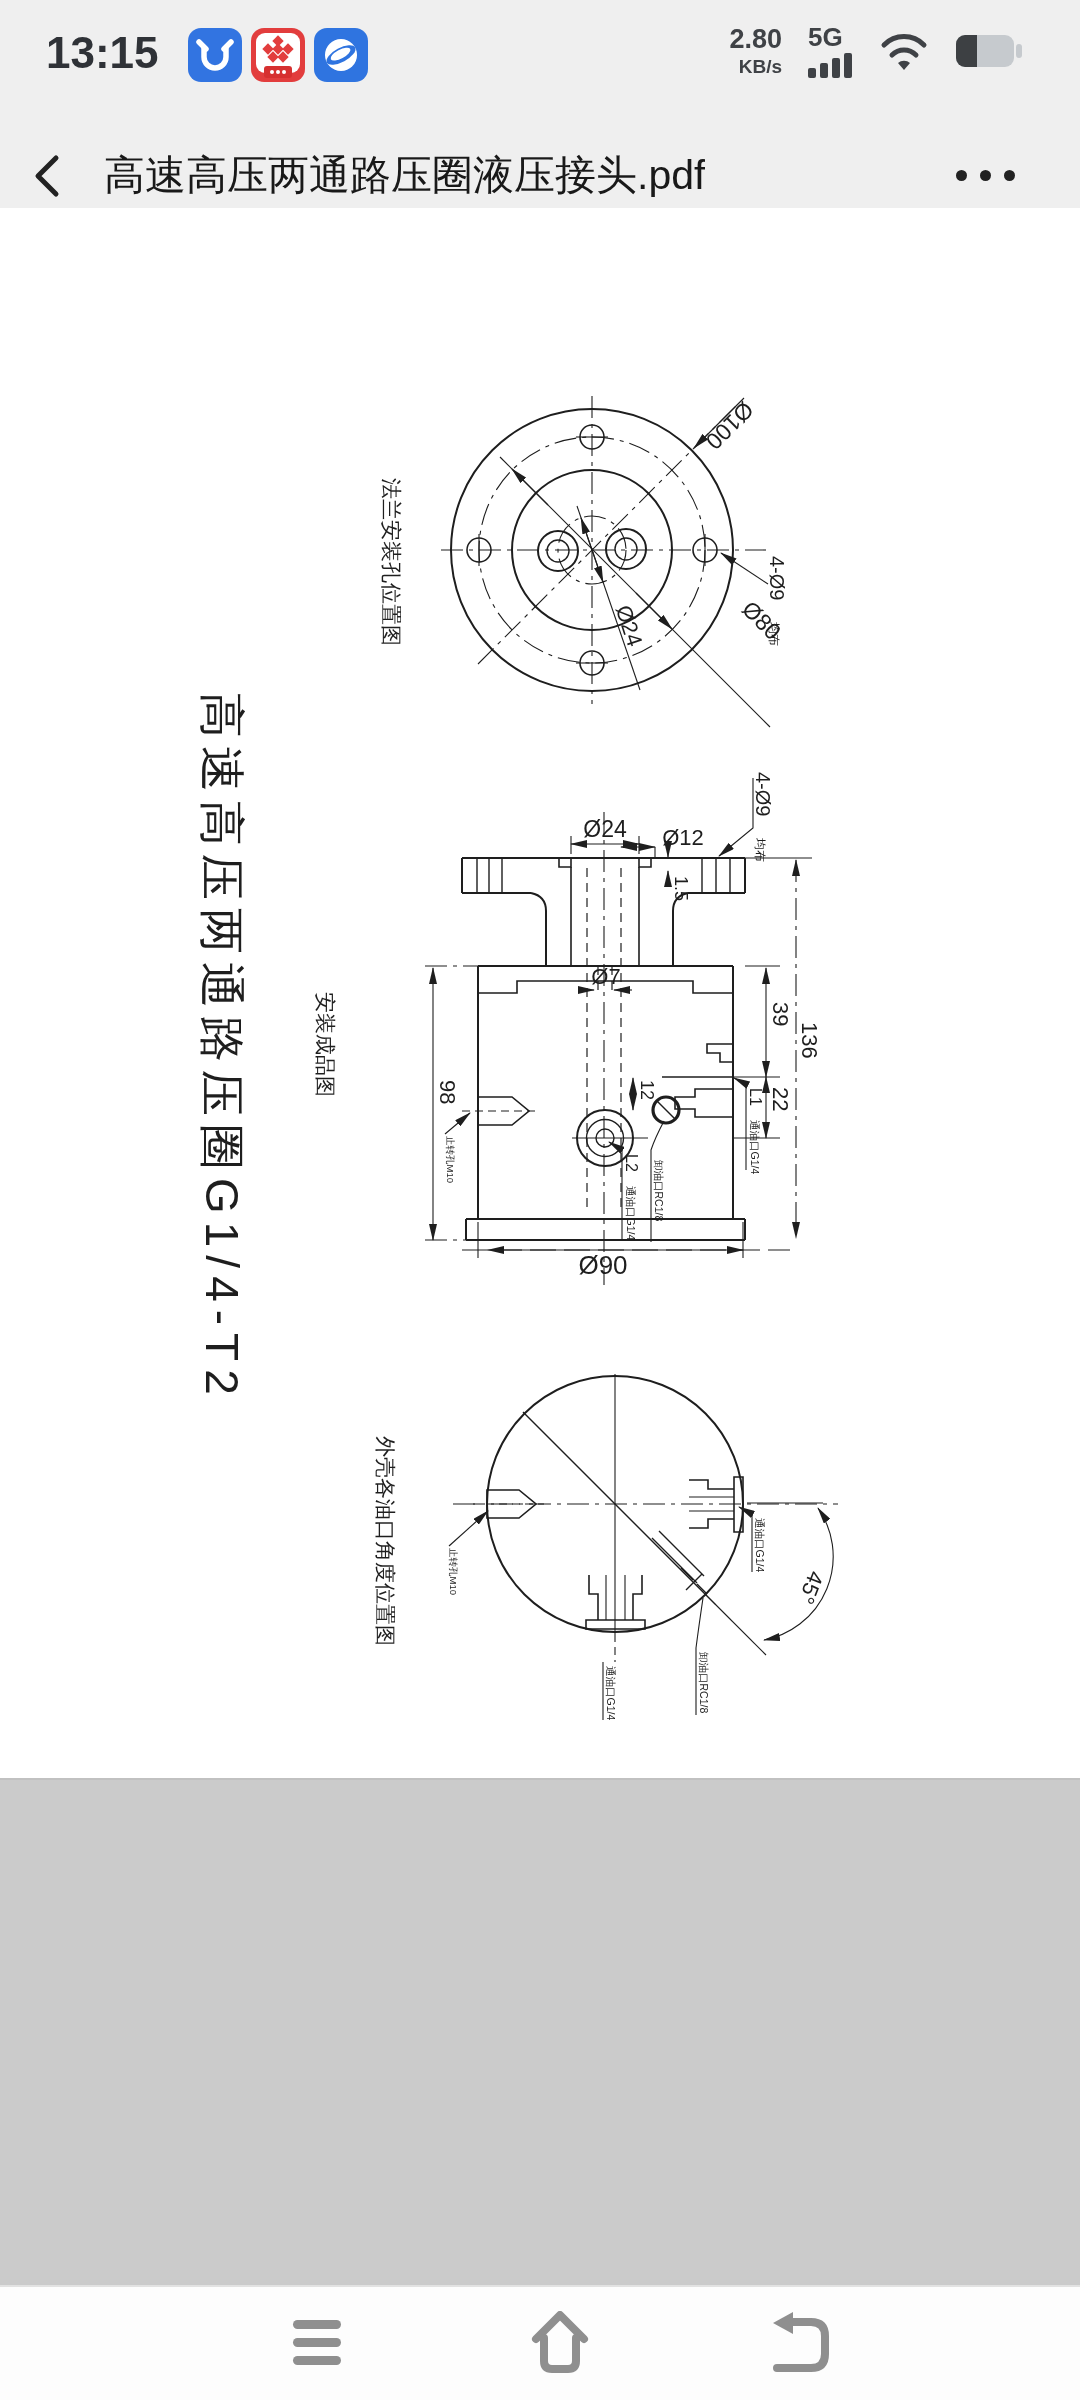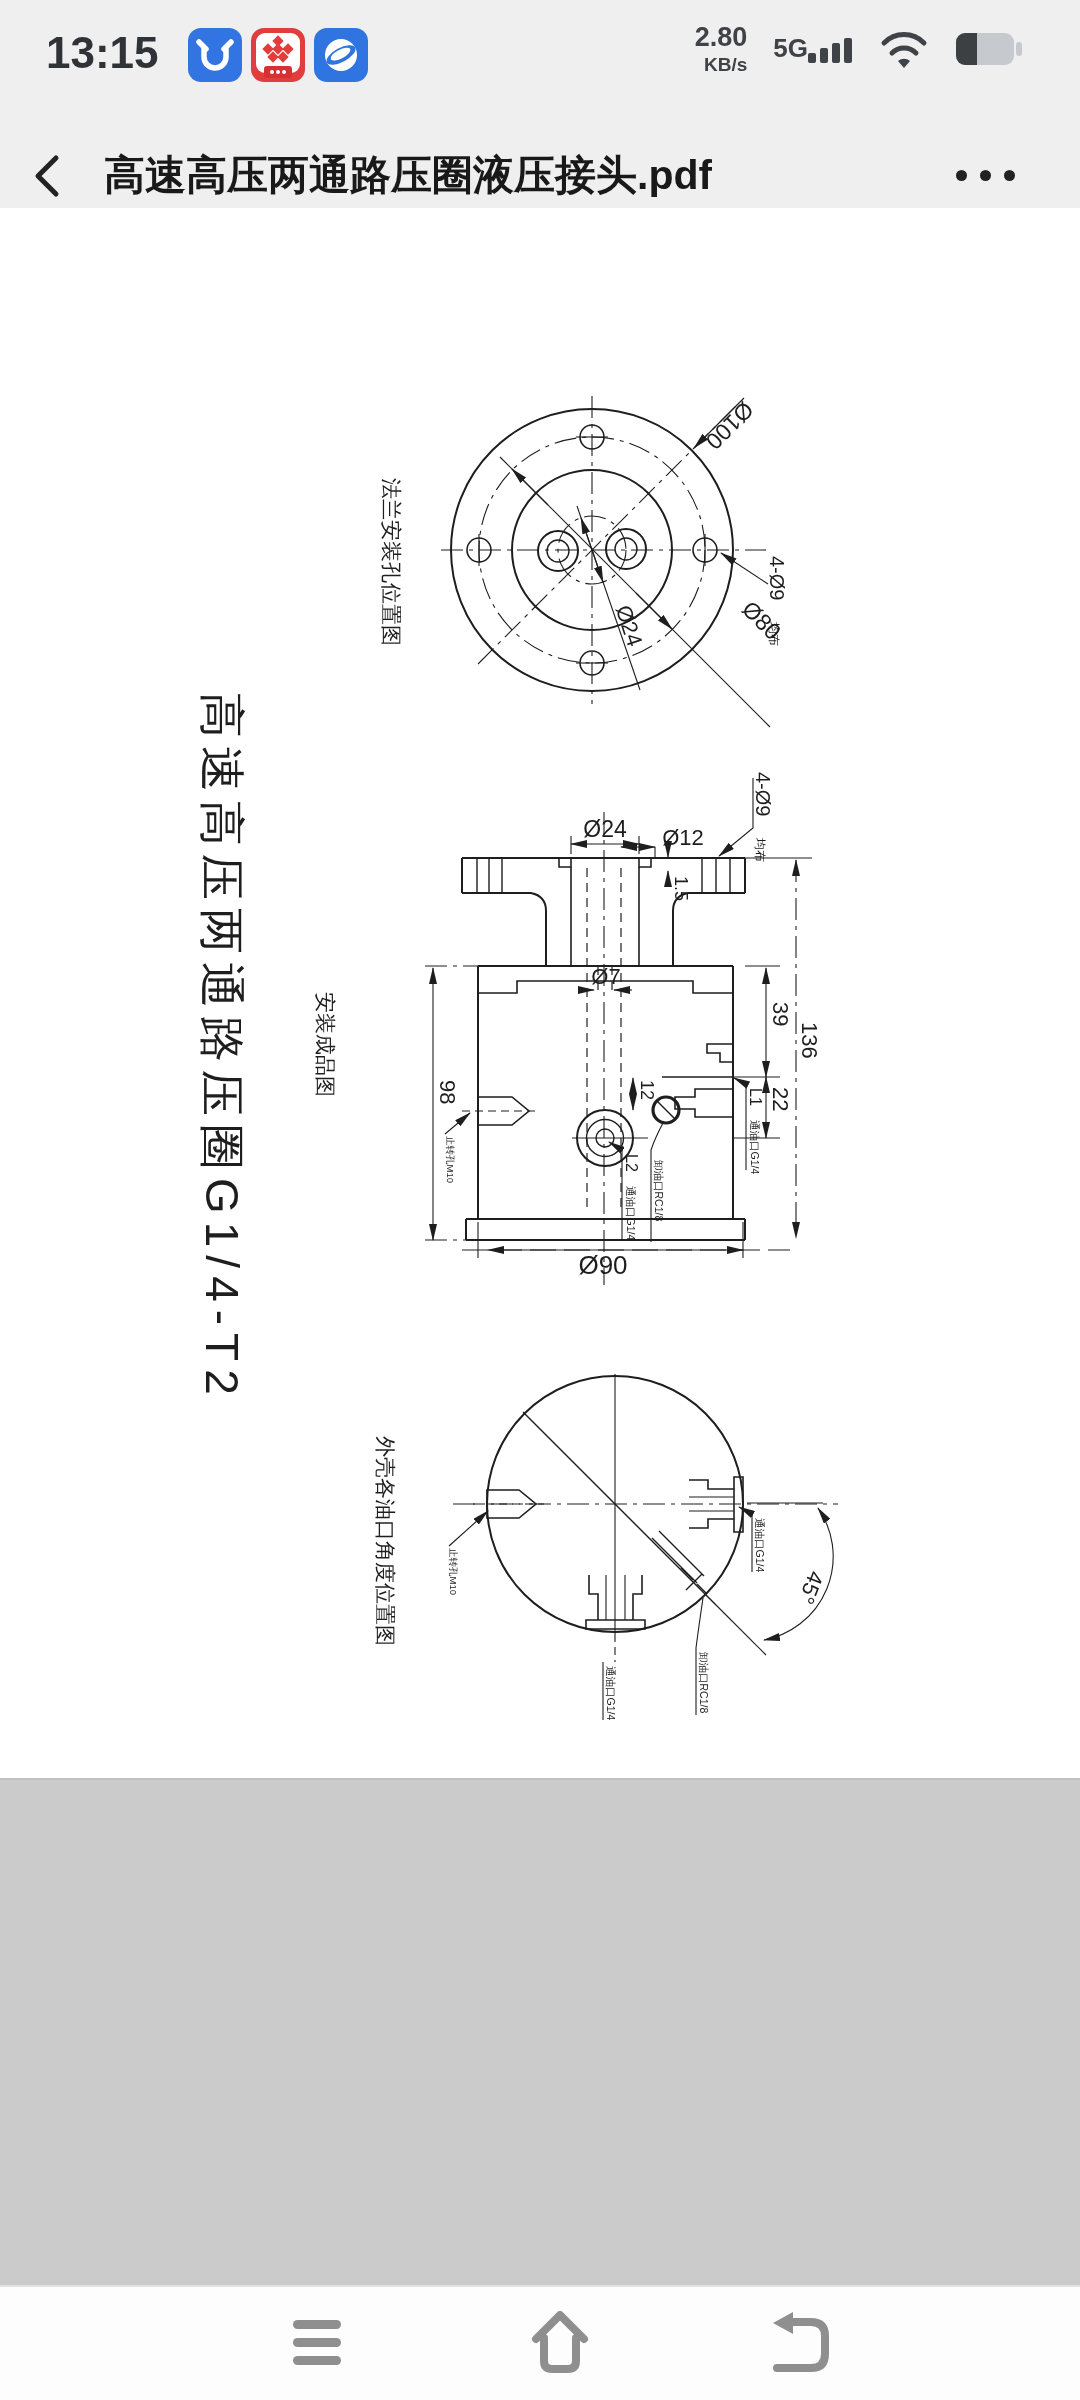--- a/index.html
+++ b/index.html
@@ -7,28 +7,28 @@
   .topbars{position:absolute;left:0;top:0;width:1080px;height:208px;background:#efefef;}
   
   .statusbar{position:absolute;left:0;top:0;width:1080px;height:100px;}
   .time{position:absolute;left:46px;top:28px;font-size:44px;font-weight:700;color:#2f3237;letter-spacing:0px;}
   .appicons{position:absolute;left:188px;top:28px;display:flex;gap:9px;}
   .appicon{width:54px;height:54px;border-radius:13px;position:relative;overflow:hidden;}
   .status-right{position:absolute;right:58px;top:24px;display:flex;align-items:center;gap:26px;}
   .speed{display:flex;flex-direction:column;align-items:flex-end;line-height:1;color:#3f4246;font-weight:700;}
   .speed .v{font-size:27px;}
   .speed .u{font-size:19px;margin-top:4px;}
-  .netblock{display:flex;flex-direction:row;align-items:flex-start;line-height:1;color:#3f4246;}
+  .netblock{display:flex;flex-direction:column;align-items:flex-start;line-height:1;color:#3f4246;}
   .netblock .g{font-size:26px;font-weight:700;}
   .bars{display:flex;align-items:flex-end;gap:4px;margin-top:3px;}
   .bars i{display:block;width:8px;background:#3f4246;border-radius:2px;}
   
   .titlebar{position:absolute;left:0;top:100px;width:1080px;height:150px;display:flex;align-items:center;}
   .backbtn{position:absolute;left:24px;top:50px;width:52px;height:52px;}
-  .doc-title{position:absolute;left:104px;top:0;height:150px;line-height:150px;font-size:41px;color:#191919;font-weight:700;white-space:nowrap;max-width:840px;overflow:hidden;}
+  .doc-title{position:absolute;left:104px;top:0;height:150px;line-height:150px;font-size:41px;color:#191919;font-weight:400;white-space:nowrap;max-width:840px;overflow:hidden;}
   .menubtn{position:absolute;right:48px;top:62px;width:76px;height:26px;display:flex;align-items:center;gap:13px;}
   .menubtn i{display:block;width:11px;height:11px;border-radius:50%;background:#222;}
   
   .page{position:absolute;left:0;top:250px;width:1080px;height:1528px;background:#ffffff;}
   .graybottom{position:absolute;left:0;top:1778px;width:1080px;height:507px;background:#cbcbcb;border-top:2px solid #c1c1c1;}
   
   .navbar{position:absolute;left:0;top:2285px;width:1080px;height:115px;background:#fdfdfd;border-top:2px solid #e2e2e2;}
   .navbtn{position:absolute;top:24px;width:90px;height:70px;}
   
   text{fill:#1e1e1e;font-family:"Liberation Sans",sans-serif;}

